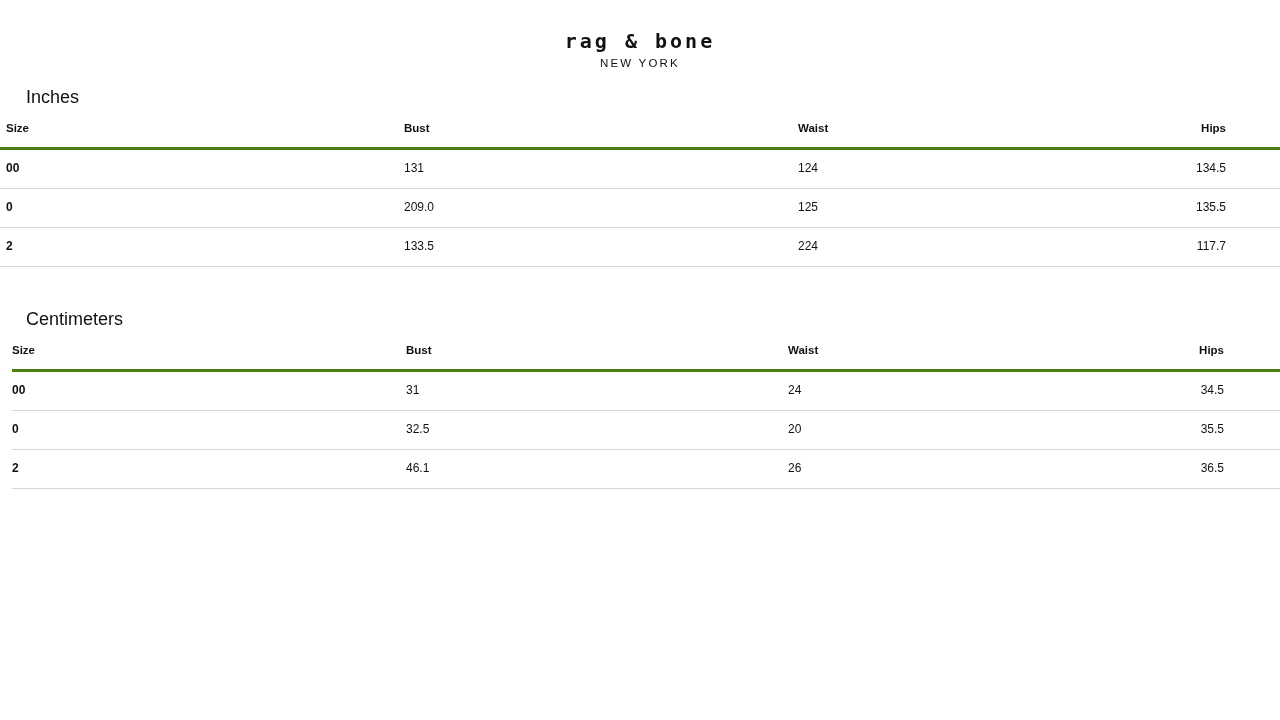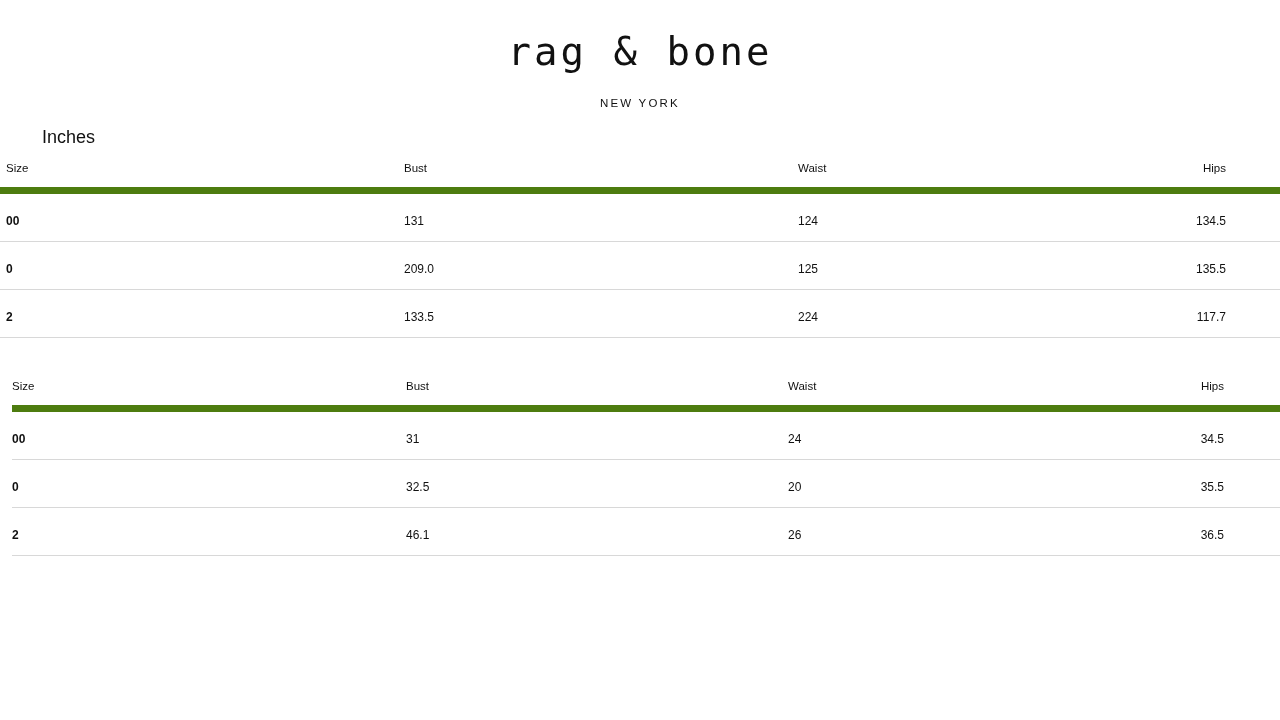--- a/index.html
+++ b/index.html
@@ -22,70 +22,70 @@
     box-sizing: border-box;
   }
 
   
   .brand {
     text-align: center;
     padding-top: 30px;
   }
   .brand-name {
     font-family: "DejaVu Sans Mono", "Liberation Mono", monospace;
-    font-size: 39px;
+    font-size: 20px;
     letter-spacing: 3px;
     color: #111111;
     line-height: 1.15;
-    font-weight: 400;
+    font-weight: 700;
   }
   .brand-sub {
     font-family: "Liberation Sans", sans-serif;
     font-size: 11.5px;
     letter-spacing: 2.2px;
     color: #111111;
-    margin-top: 22px;
+    margin-top: 4px;
   }
 
   
   .section {
     margin-top: 18px;
   }
   .section-title {
     font-size: 18px;
     font-weight: 400;
     color: #111111;
-    padding-left: 42px;
+    padding-left: 26px;
     margin-bottom: 14px;
   }
   .section.cm .section-title {
     padding-left: 26px;
   }
 
   table.size-table {
     width: 100%;
     border-collapse: collapse;
     table-layout: fixed;
   }
   table.size-table th,
   table.size-table td {
     font-size: 12px;
     text-align: left;
     padding: 0;
     border: none;
   }
   table.size-table thead th {
-    font-weight: normal;
+    font-weight: bold;
     font-size: 11.5px;
     color: #111111;
     padding-bottom: 13px;
-    border-bottom: 7px solid #4d7c0f;
+    border-bottom: 3px solid #4d7c0f;
   }
   table.size-table tbody td {
-    padding-top: 20px;
+    padding-top: 11px;
     padding-bottom: 13px;
     border-bottom: 1px solid #d8d8d8;
     color: #111111;
     font-size: 12px;
   }
   table.size-table tbody td.size-cell {
     font-weight: bold;
   }
 
   
@@ -154,20 +154,21 @@
           <td class="d3">224</td>
           <td class="d4">117.7</td>
         </tr>
       </tbody>
     </table>
   </div>
 
   <div class="spacer-block"></div>
 
   <div class="section cm">
+    <div class="section-title">Centimeters</div>
 
     <table class="size-table">
       <colgroup>
         <col class="c1">
           <col class="c2">
           <col class="c3">
           <col class="c4">
       </colgroup>
       <thead>
         <tr>

